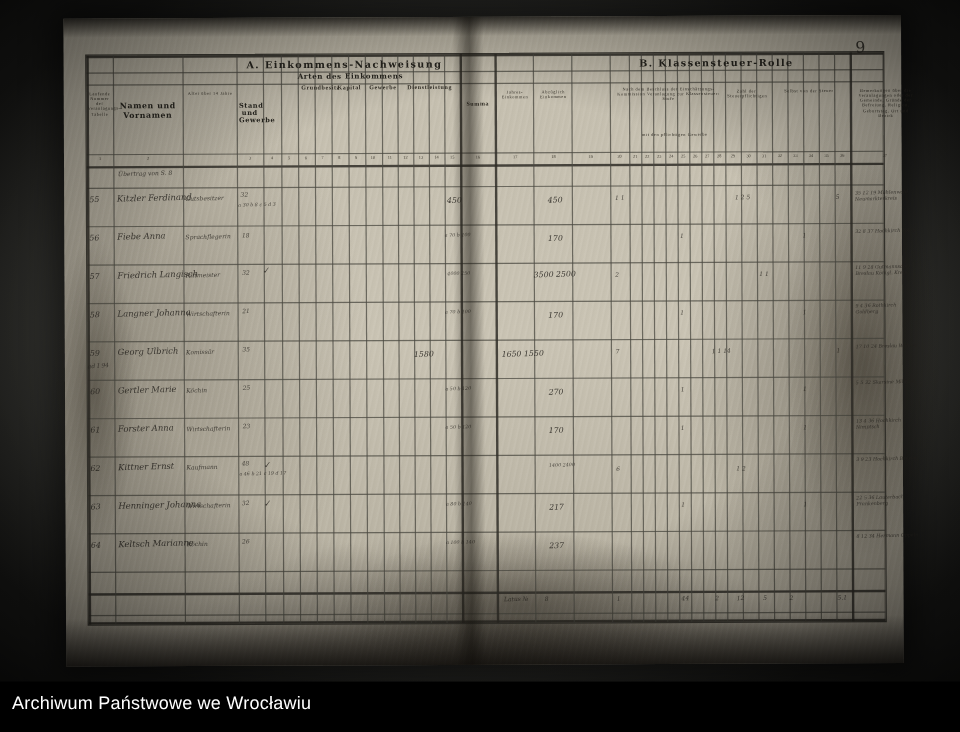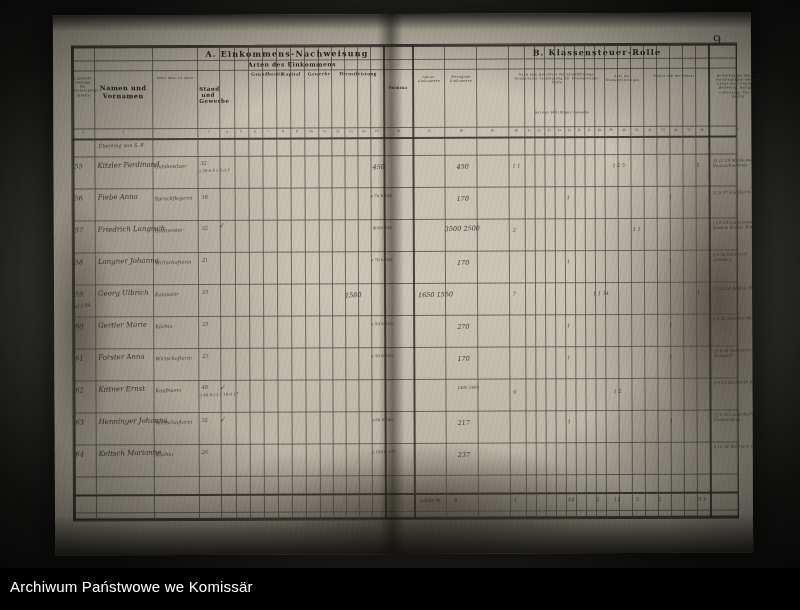--- a/index.html
+++ b/index.html
@@ -441,16 +441,16 @@
     <div class="hand folio" style="left:660px; top:20px;">9</div>
 
     <div class="gutter"></div>
     <div class="top-edge"></div>
     <div class="bottom-edge"></div>
   </div>
 
   <div class="scan-vignette"></div>
 
   <div class="footer-bar">
-    <div class="footer-text">Archiwum Państwowe we Komissär</div>
+    <div class="footer-text">Archiwum Państwowe we Wrocławiu</div>
   </div>
 
 </div>
 
 </body></html>

